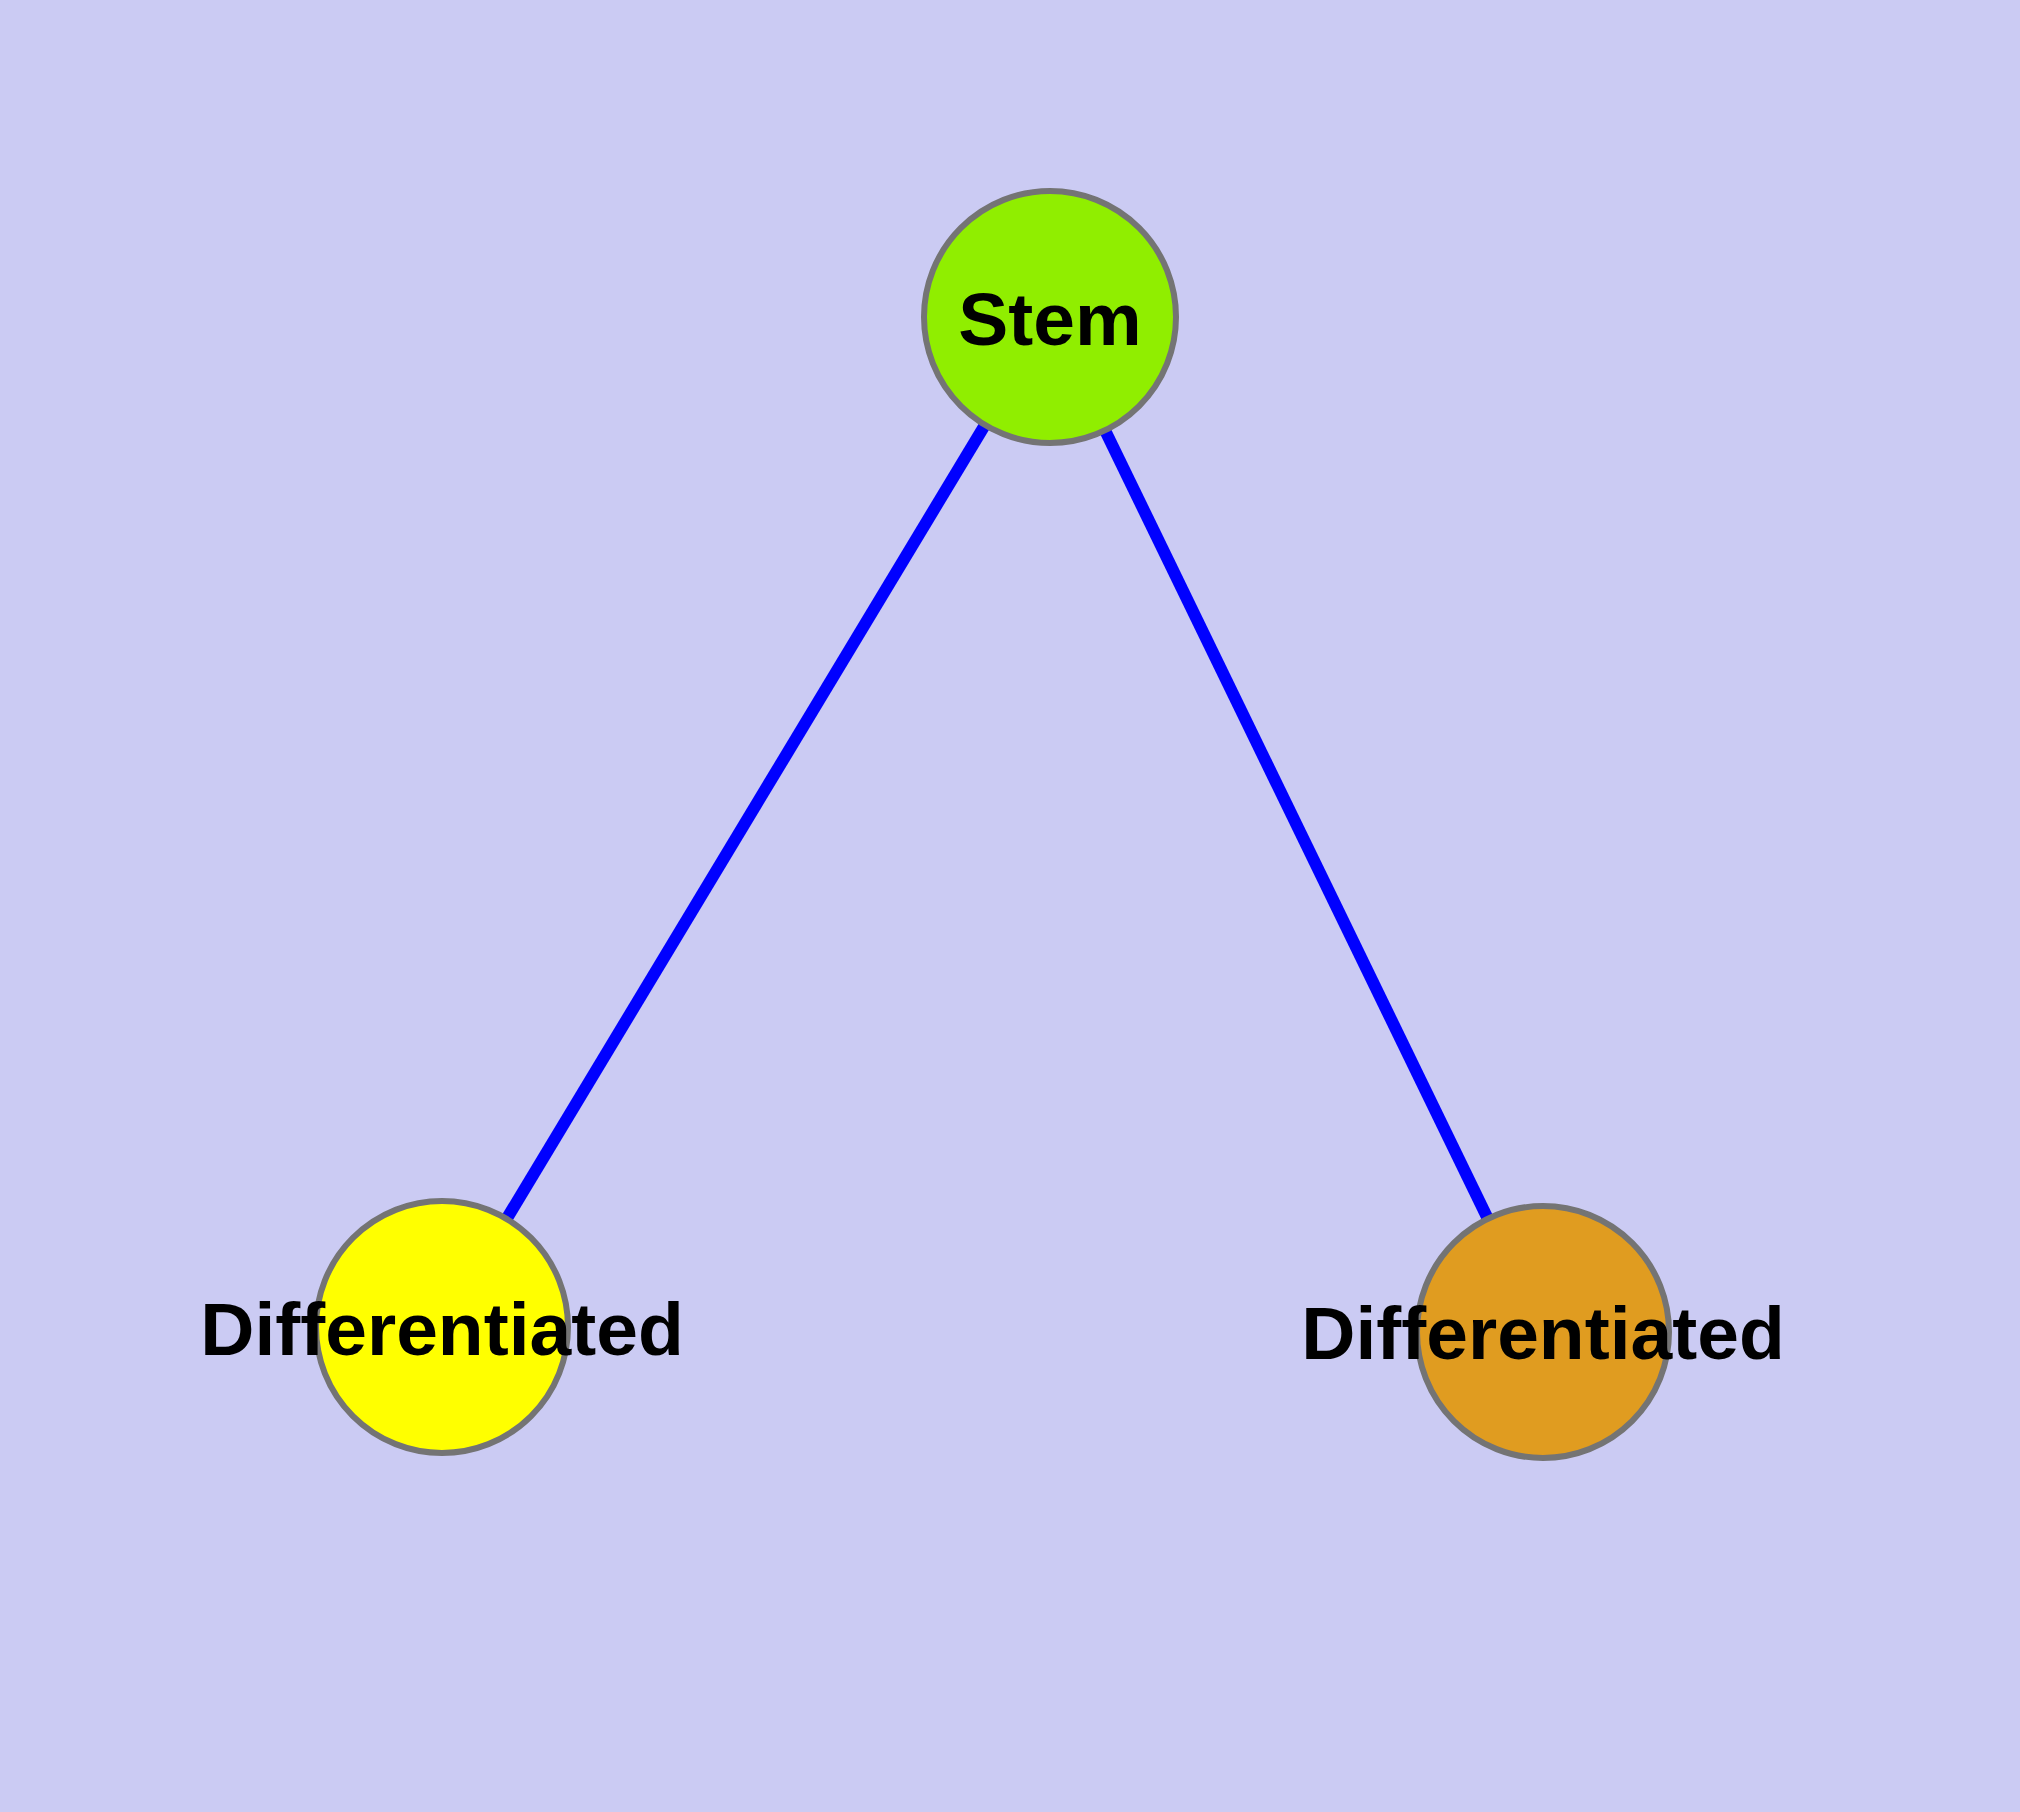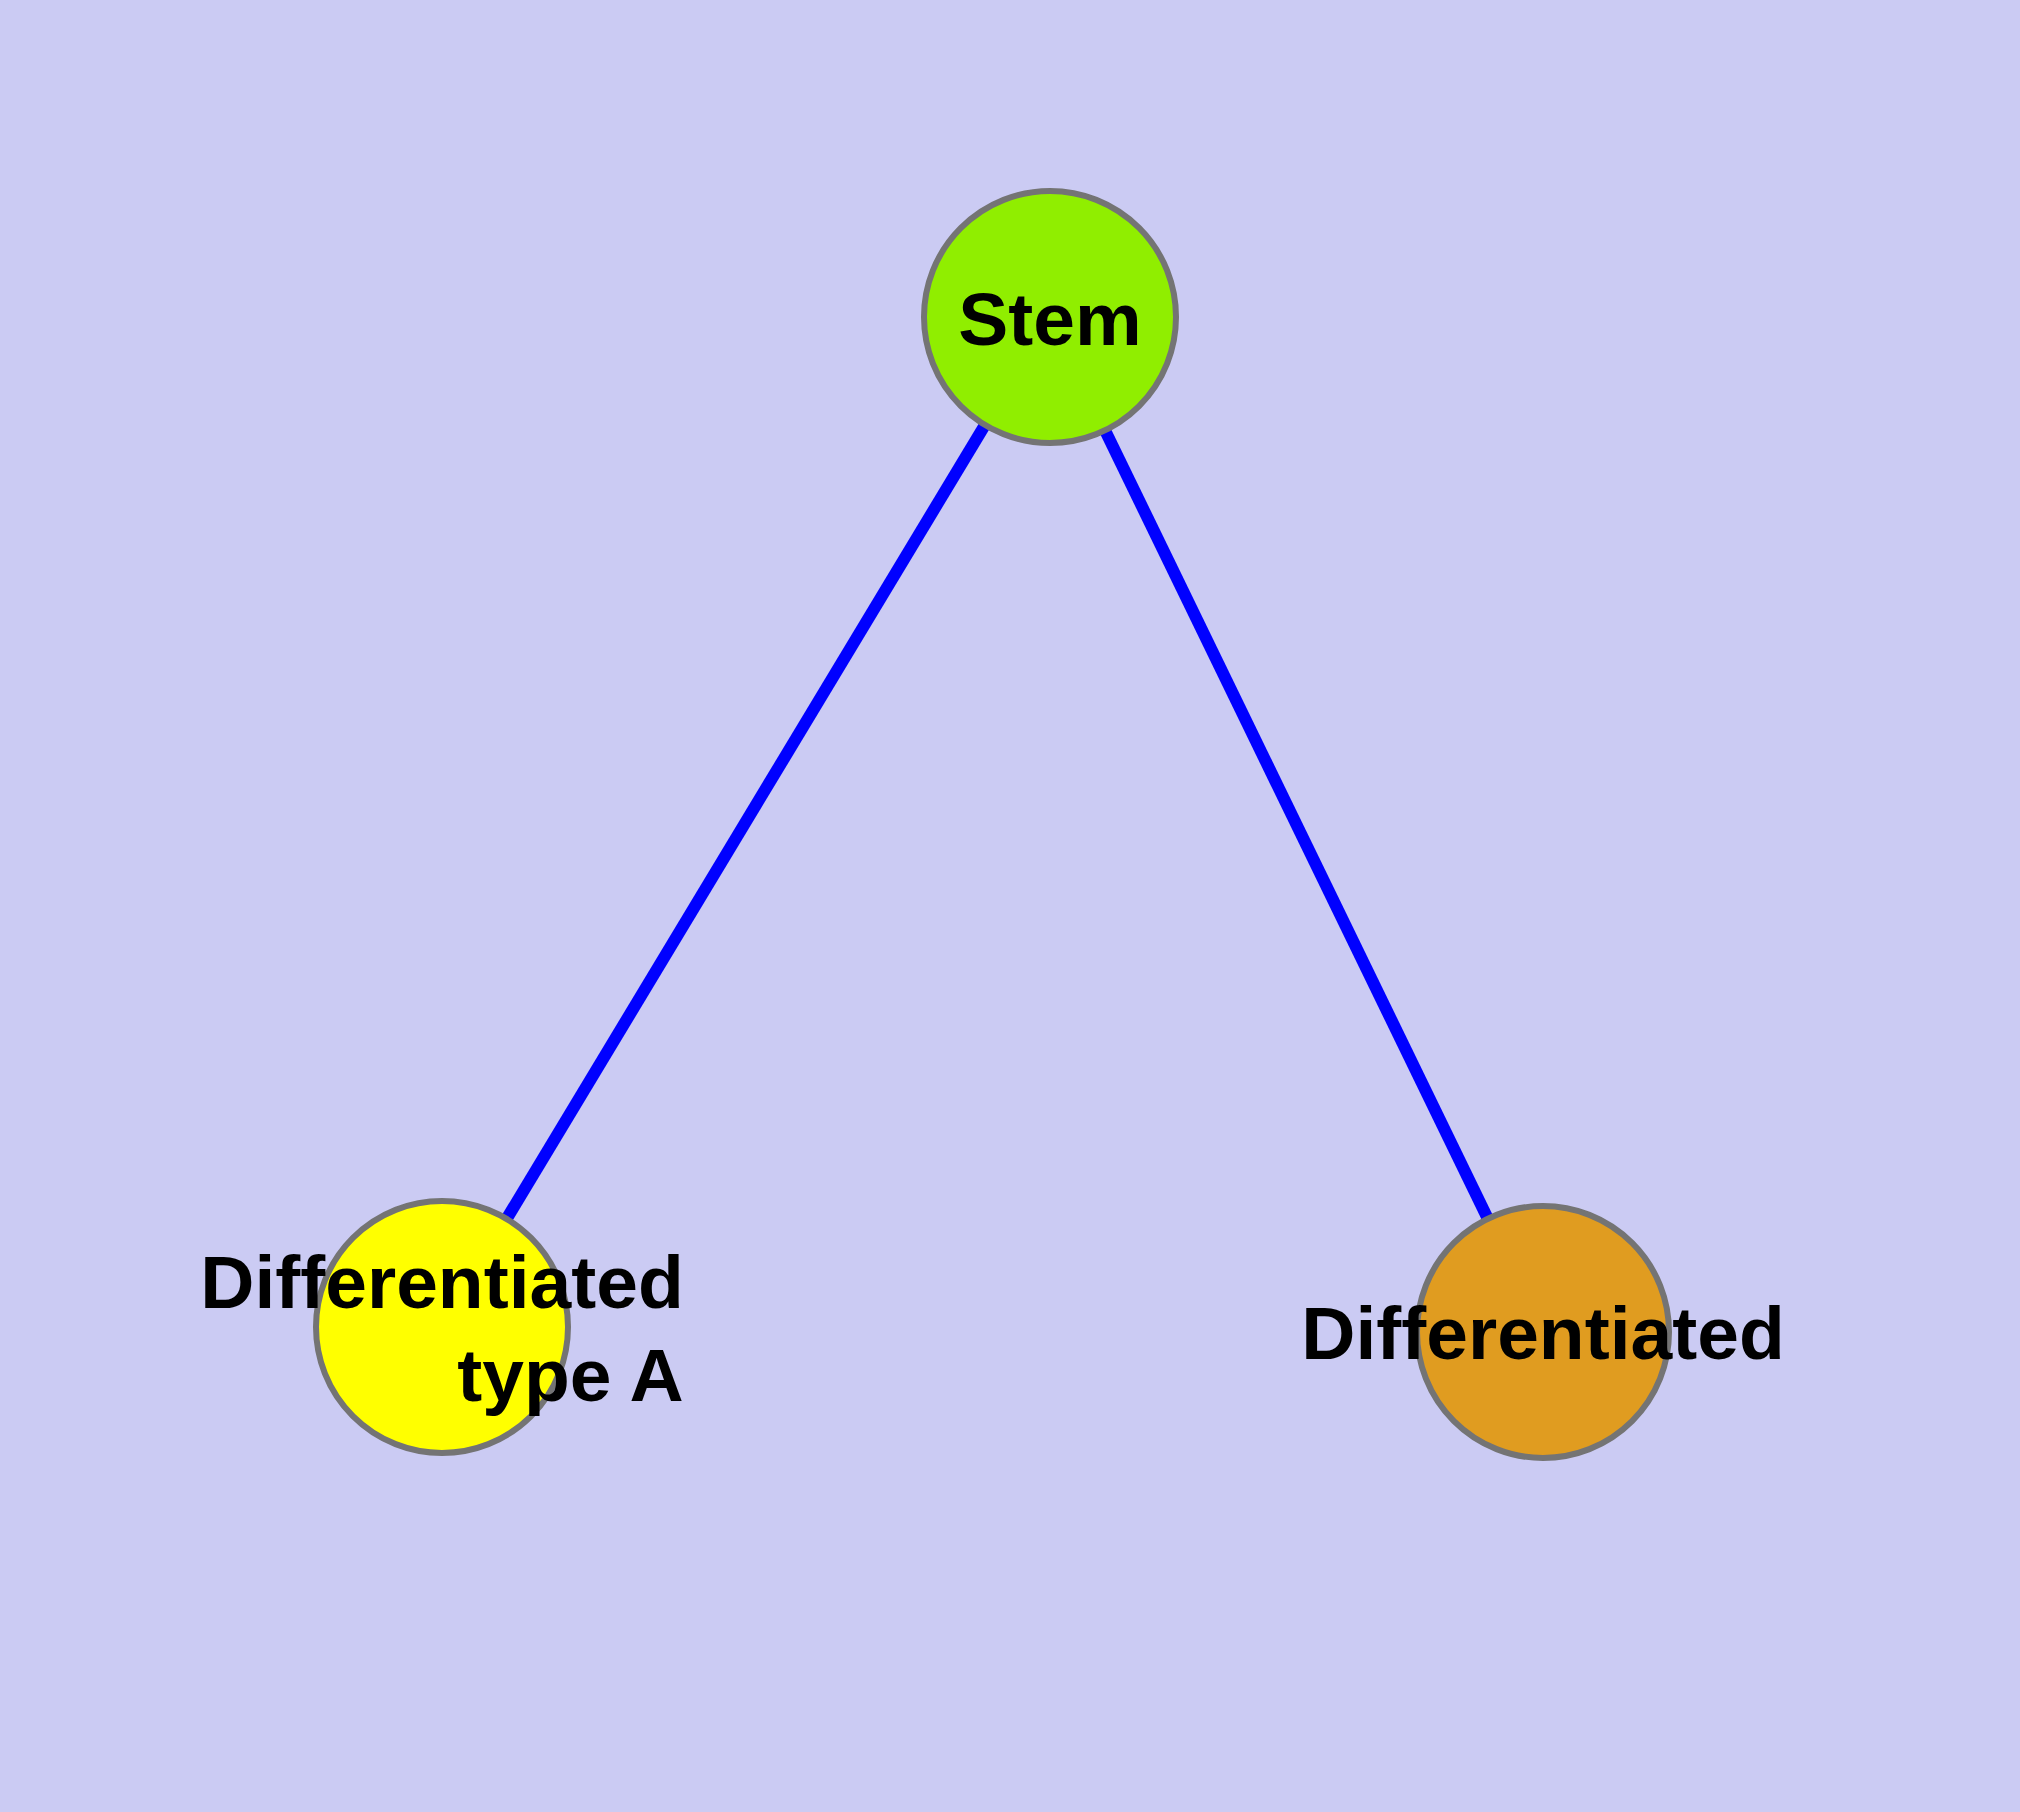--- a/index.html
+++ b/index.html
@@ -35,21 +35,21 @@
   }
   .circle-stem { left: 921px; top: 188px; }
   .circle-a    { left: 313px;  top: 1198px; }
   .circle-b    { left: 1414px; top: 1203px; }
   .node-label {
     position: absolute;
     transform: translate(-50%, -50%);
     font-weight: bold;
     font-size: 75px;
     line-height: 93px;
-    text-align: right;
+    text-align: center;
     white-space: nowrap;
   }
   .label-stem { left: 1050px; top: 319px; }
   .label-a    { left: 442px;  top: 1329px; }
   .label-b    { left: 1543px; top: 1333px; }
   .node-label .line { display: block; }
 </style>
 </head>
 <body>
 
@@ -62,21 +62,20 @@
     <div class="node-circle circle-stem" style="background: rgb(144, 238, 0); border-color: rgb(116, 116, 116);"></div>
     <div class="node-label label-stem">
       <span class="line">Stem</span>
     </div>
   </div>
 
   <div>
     <div class="node-circle circle-a" style="background: rgb(255, 255, 0); border-color: rgb(116, 116, 116);"></div>
     <div class="node-label label-a">
       <span class="line">Differentiated</span>
-      <span class="line">type A</span>
     </div>
   </div>
 
   <div>
     <div class="node-circle circle-b" style="background: rgb(224, 156, 32); border-color: rgb(116, 116, 116);"></div>
     <div class="node-label label-b">
       <span class="line">Differentiated</span>
     </div>
   </div>
 

